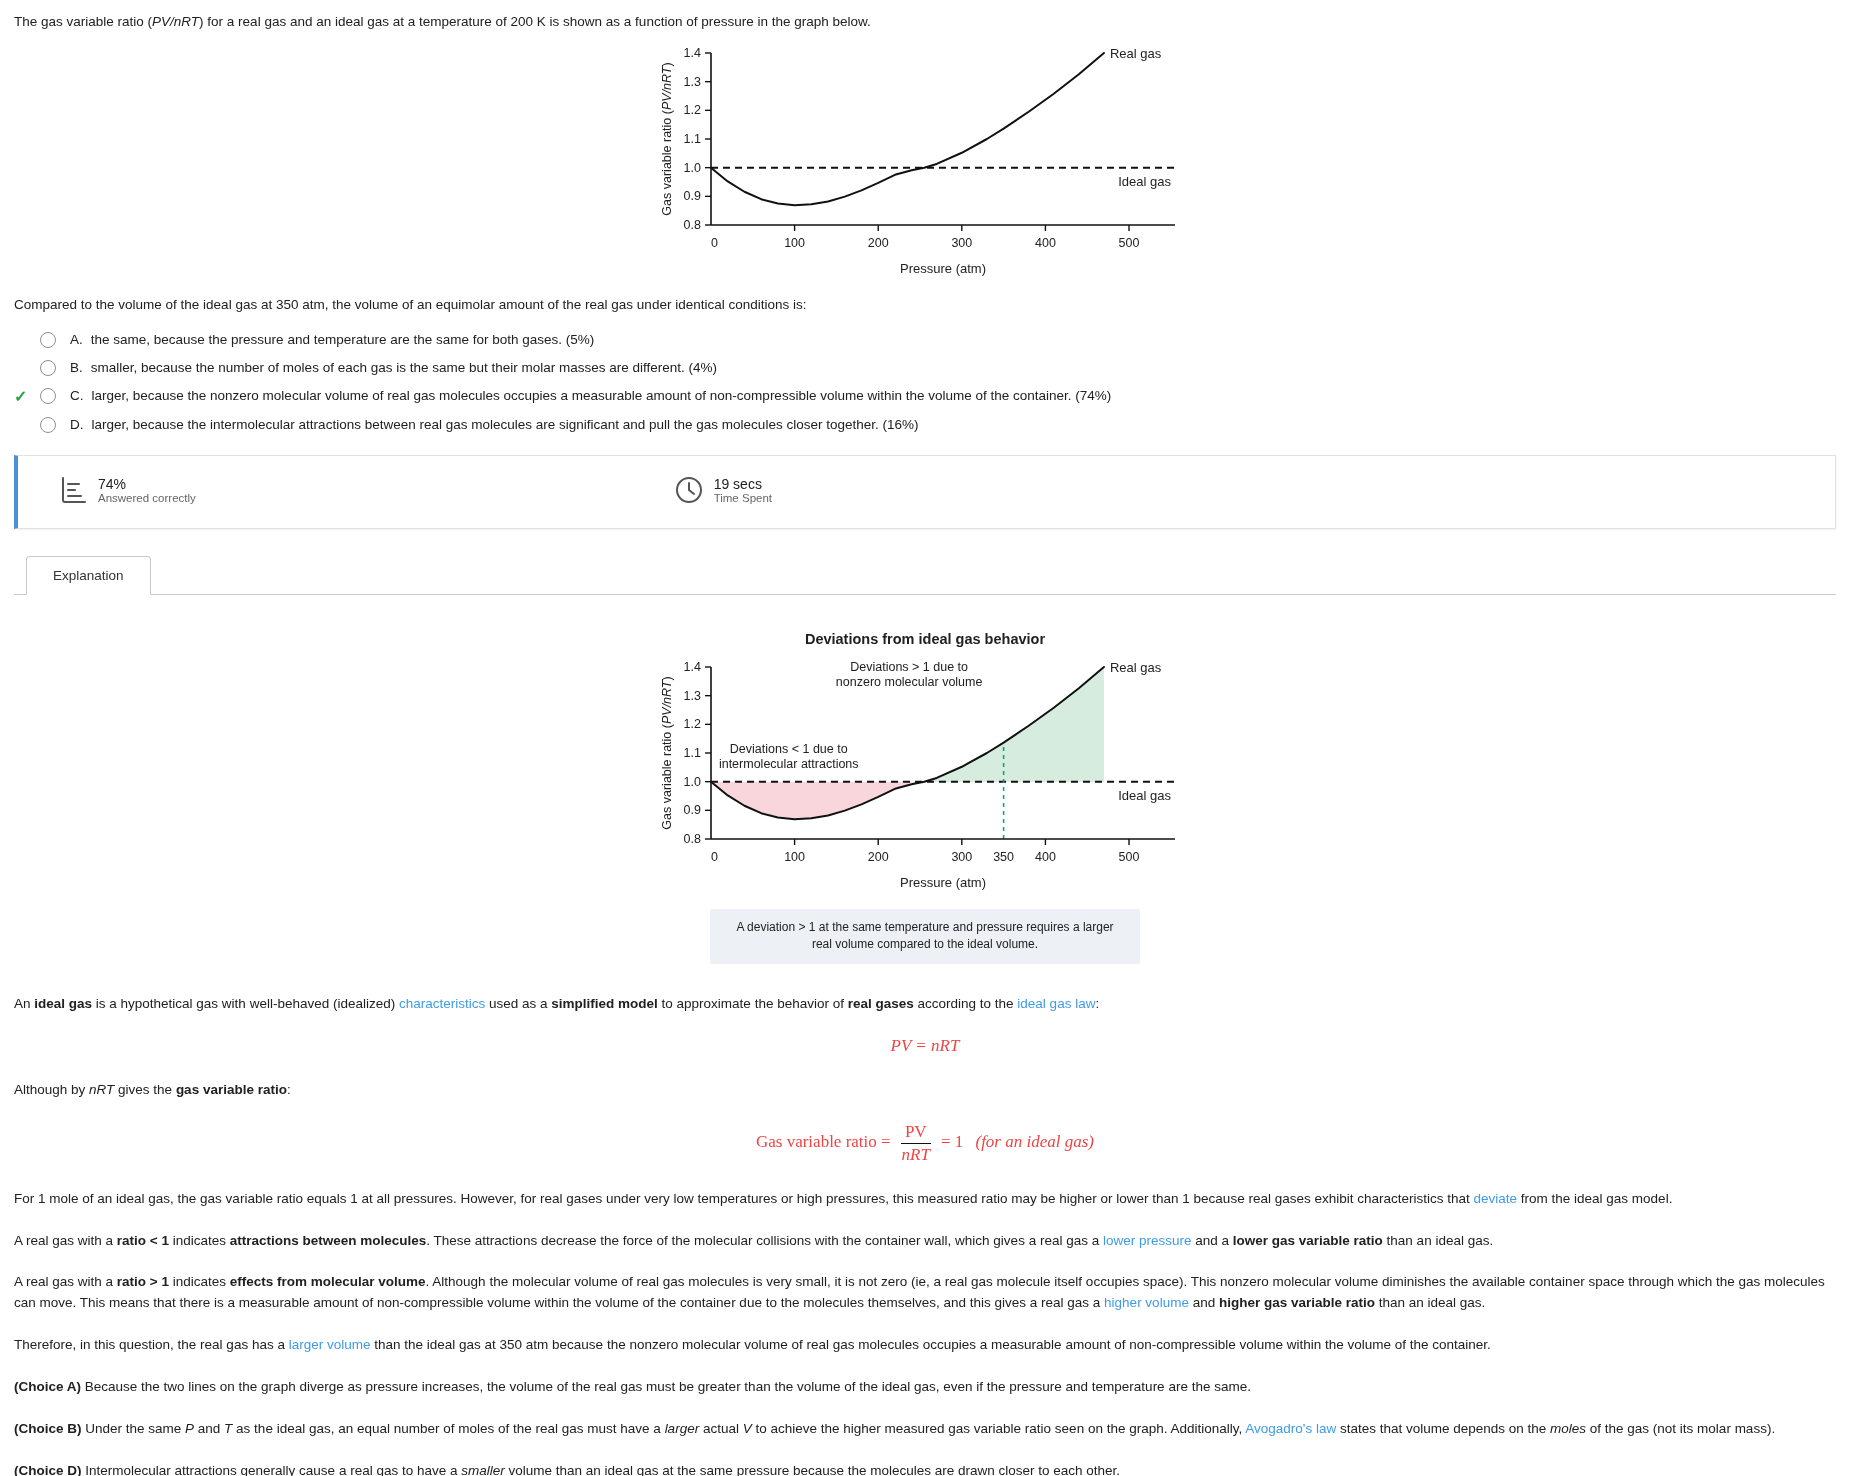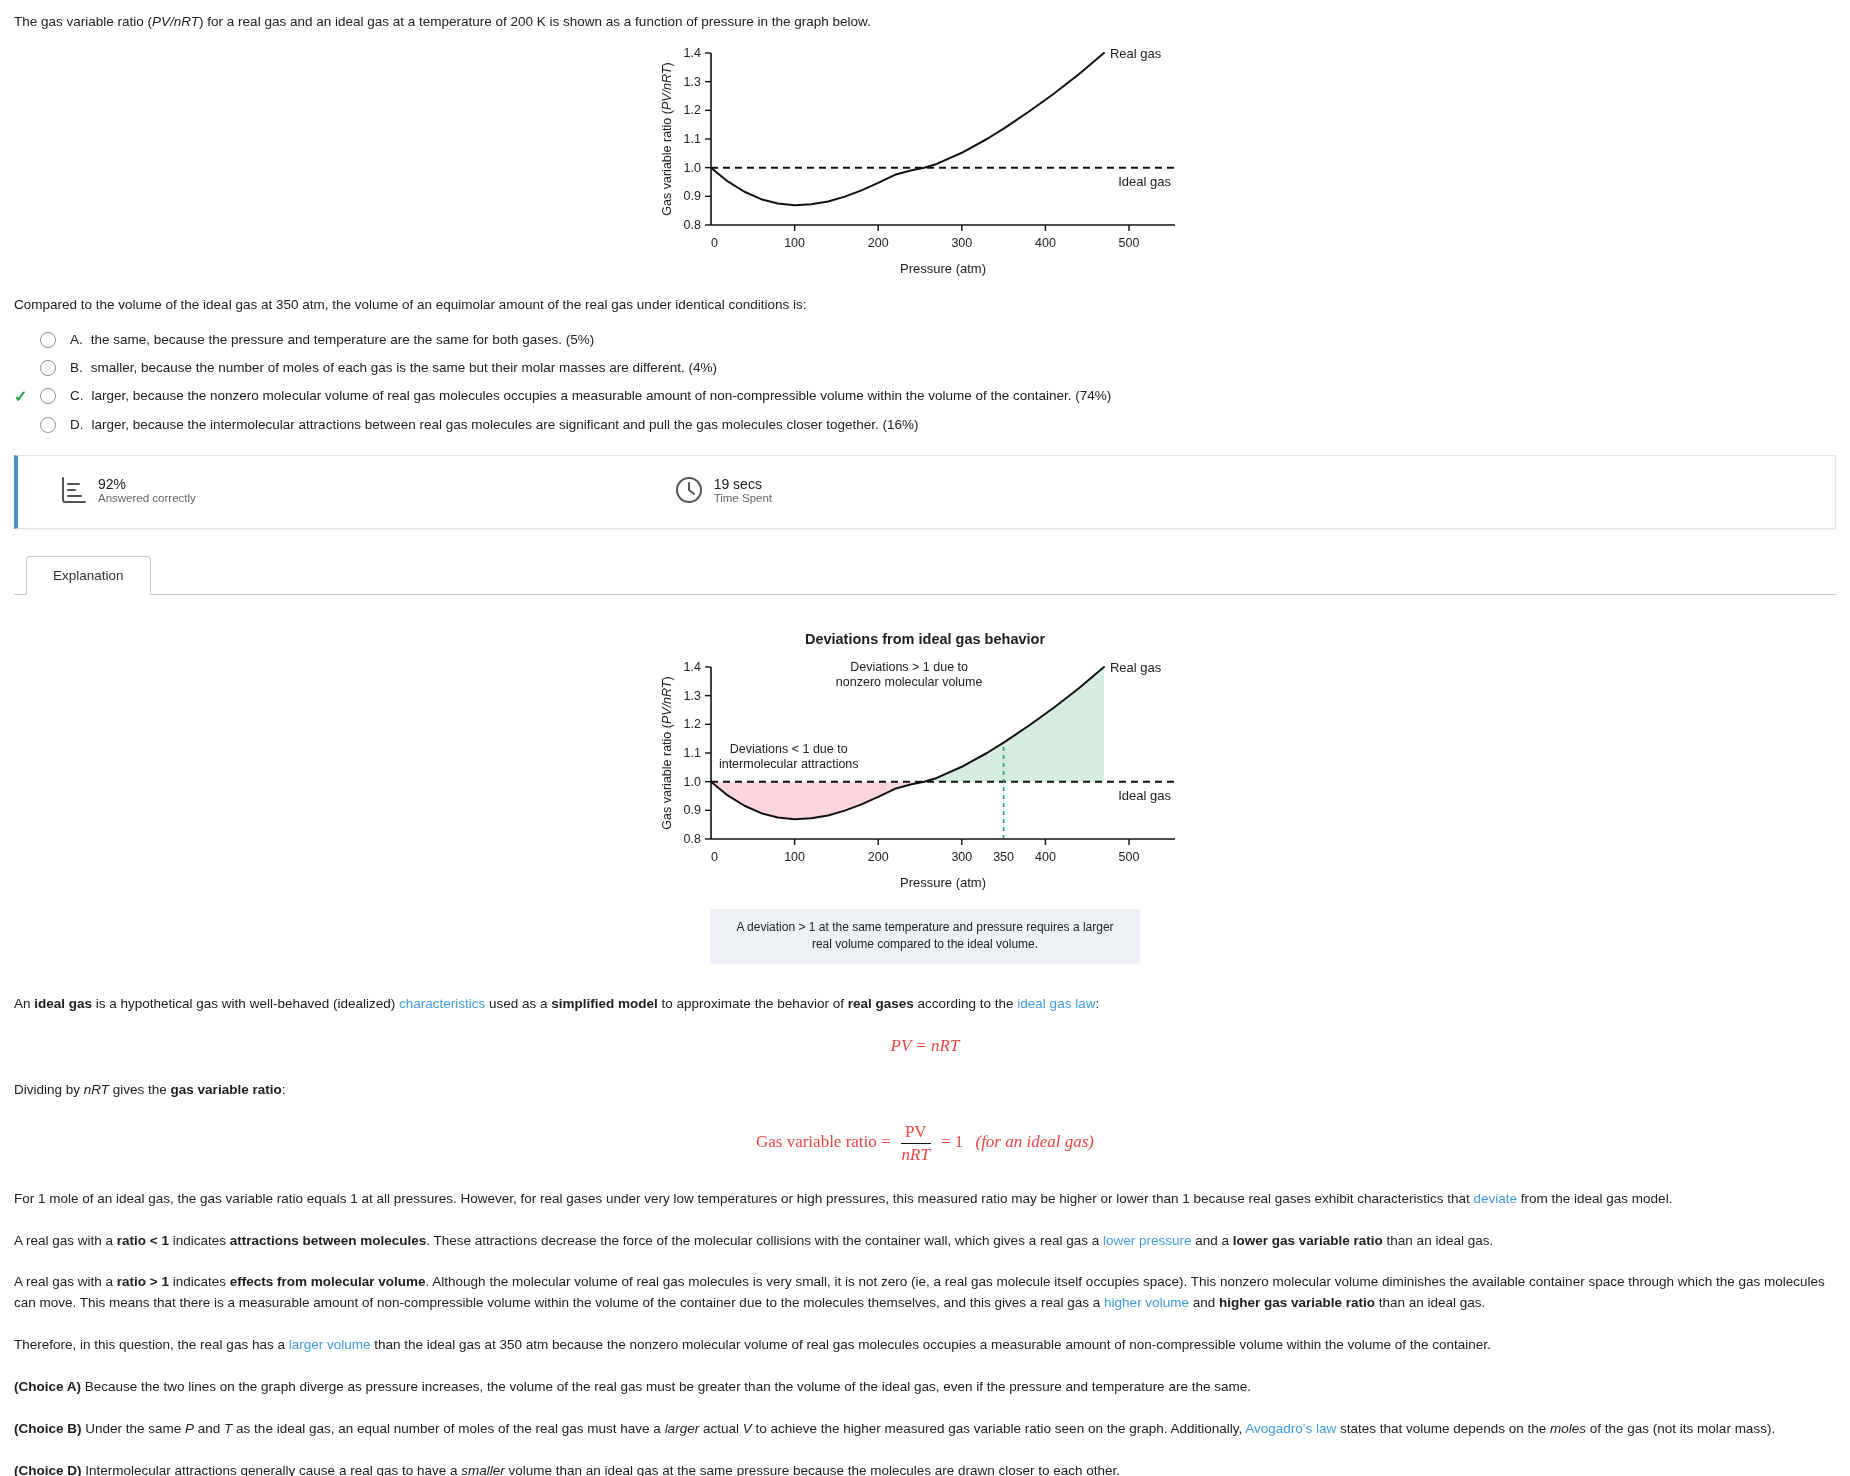--- a/index.html
+++ b/index.html
@@ -144,21 +144,21 @@
       <div class="stat-pair">
         <span class="stat-icon">
           <svg width="30" height="30" viewBox="0 0 30 30" fill="none" stroke="#555" stroke-width="2" stroke-linecap="round">
             <path d="M5 3 v22 a2 2 0 0 0 2 2 h20" fill="none"></path>
             <line x1="10" y1="9" x2="21" y2="9"></line>
             <line x1="10" y1="15" x2="17" y2="15"></line>
             <line x1="10" y1="21" x2="23" y2="21"></line>
           </svg>
         </span>
         <span class="stats-col">
-          <span class="stat-num">92%</span>
+          <span class="stat-num">74%</span>
           <span class="muted-small">Answered correctly</span>
         </span>
       </div>
     </div>
     <div class="stats-right">
       <div class="stat-pair">
         <span class="stat-icon">
           <svg width="30" height="30" viewBox="0 0 30 30" fill="none" stroke="#555" stroke-width="2" stroke-linecap="round">
             <circle cx="15" cy="15" r="12"></circle>
             <path d="M15 8 v7 l5 4" fill="none"></path>
@@ -225,21 +225,21 @@
       </div>
     </div>
 
     <div class="exp-text">
       <p class="rich-p rich"><span>An </span><strong>ideal gas</strong><span> is a hypothetical gas with well-behaved (idealized) </span><a class="lnk" href="#">characteristics</a><span> used as a </span><strong>simplified model</strong><span> to approximate the behavior of </span><strong>real gases</strong><span> according to the </span><a class="lnk" href="#">ideal gas law</a><span>:</span></p>
 
       <div class="formula">
         <span class="var">PV = nRT</span>
       </div>
 
-      <p class="rich-p rich"><span>Dividing by </span><em>nRT</em><span> gives the </span><strong>gas variable ratio</strong><span>:</span></p>
+      <p class="rich-p rich"><span>Although by </span><em>nRT</em><span> gives the </span><strong>gas variable ratio</strong><span>:</span></p>
 
       <div class="formula">
         <span>Gas variable ratio</span>
         <span>=</span>
         <span class="frac">
           <span class="num">PV</span>
           <span class="den">nRT</span>
         </span>
         <span>= 1</span>
         <span class="note-it">(for an ideal gas)</span>

